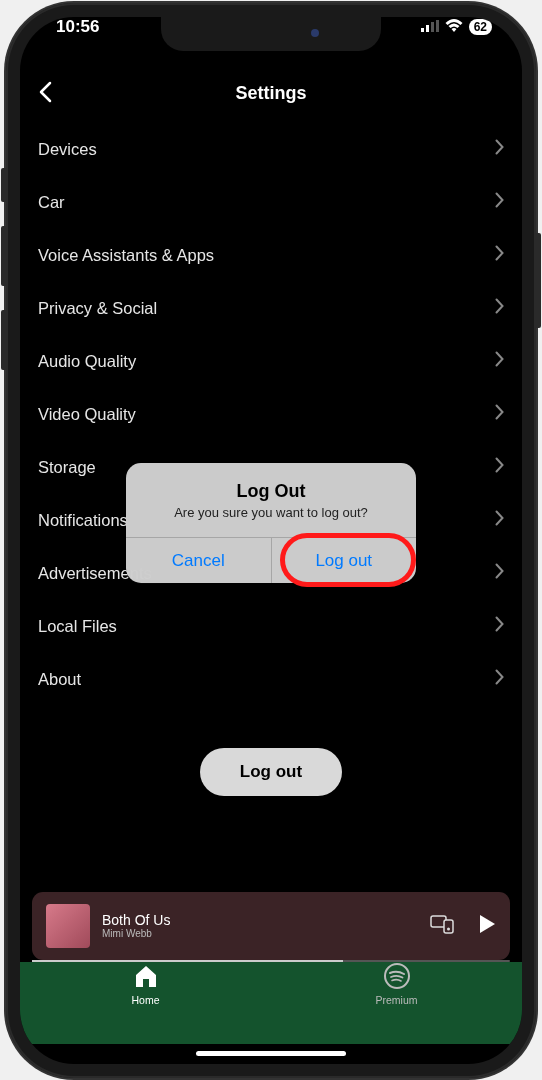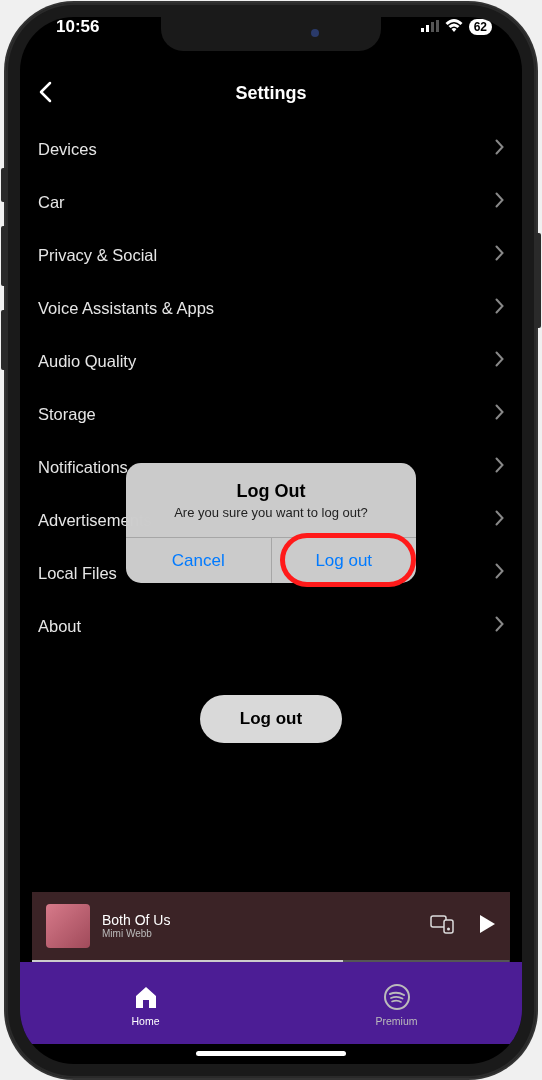--- a/index.html
+++ b/index.html
@@ -188,21 +188,21 @@
       width: 136px;
       height: 54px;
       right: 0;
       bottom: -4px;
       pointer-events: none;
     }
     .now-playing {
       height: 68px;
       margin: 0 12px 8px 12px;
       background: #3b2326;
-      border-radius: 0;
+      border-radius: 11px;
       display: flex;
       align-items: center;
       padding: 15px 14px;
       gap: 12px;
     }
     .album-art {
       width: 44px;
       height: 44px;
       background: linear-gradient(135deg, #d77a8a, #a04a5a);
       border-radius: 4px;
@@ -239,22 +239,22 @@
       top: 0;
       height: 100%;
       width: 65%;
       background: #ccc;
     }
     .bottom-nav {
       height: 82px;
       display: flex;
       justify-content: space-around;
       align-items: flex-start;
-      padding-top: 21px;
-      background: #4c1d95;
+      padding-top: 0;
+      background: #14532d;
     }
     .nav-item {
       display: flex;
       flex-direction: column;
       align-items: center;
       gap: 4px;
       color: #bbb;
       font-size: 10.5px;
       width: 25%;
     }
@@ -358,33 +358,39 @@
                 <path d="M1.5 1.5 L7.5 8 L1.5 14.5" stroke="#888" stroke-width="2" fill="none" stroke-linecap="round"></path>
               </svg></span>
         </div>
         <div class="list-item">
           <span>Car</span>
           <span class="chevron"><svg width="9" height="16" viewBox="0 0 9 16">
                 <path d="M1.5 1.5 L7.5 8 L1.5 14.5" stroke="#888" stroke-width="2" fill="none" stroke-linecap="round"></path>
               </svg></span>
         </div>
         <div class="list-item">
+          <span>Voice Assistants &amp; Apps</span>
+          <span class="chevron"><svg width="9" height="16" viewBox="0 0 9 16">
+                <path d="M1.5 1.5 L7.5 8 L1.5 14.5" stroke="#888" stroke-width="2" fill="none" stroke-linecap="round"></path>
+              </svg></span>
+        </div>
+        <div class="list-item">
           <span>Privacy &amp; Social</span>
           <span class="chevron"><svg width="9" height="16" viewBox="0 0 9 16">
                 <path d="M1.5 1.5 L7.5 8 L1.5 14.5" stroke="#888" stroke-width="2" fill="none" stroke-linecap="round"></path>
               </svg></span>
         </div>
         <div class="list-item">
-          <span>Voice Assistants &amp; Apps</span>
-          <span class="chevron"><svg width="9" height="16" viewBox="0 0 9 16">
-                <path d="M1.5 1.5 L7.5 8 L1.5 14.5" stroke="#888" stroke-width="2" fill="none" stroke-linecap="round"></path>
-              </svg></span>
-        </div>
-        <div class="list-item">
           <span>Audio Quality</span>
+          <span class="chevron"><svg width="9" height="16" viewBox="0 0 9 16">
+                <path d="M1.5 1.5 L7.5 8 L1.5 14.5" stroke="#888" stroke-width="2" fill="none" stroke-linecap="round"></path>
+              </svg></span>
+        </div>
+        <div class="list-item">
+          <span>Video Quality</span>
           <span class="chevron"><svg width="9" height="16" viewBox="0 0 9 16">
                 <path d="M1.5 1.5 L7.5 8 L1.5 14.5" stroke="#888" stroke-width="2" fill="none" stroke-linecap="round"></path>
               </svg></span>
         </div>
         <div class="list-item">
           <span>Storage</span>
           <span class="chevron"><svg width="9" height="16" viewBox="0 0 9 16">
                 <path d="M1.5 1.5 L7.5 8 L1.5 14.5" stroke="#888" stroke-width="2" fill="none" stroke-linecap="round"></path>
               </svg></span>
         </div>

